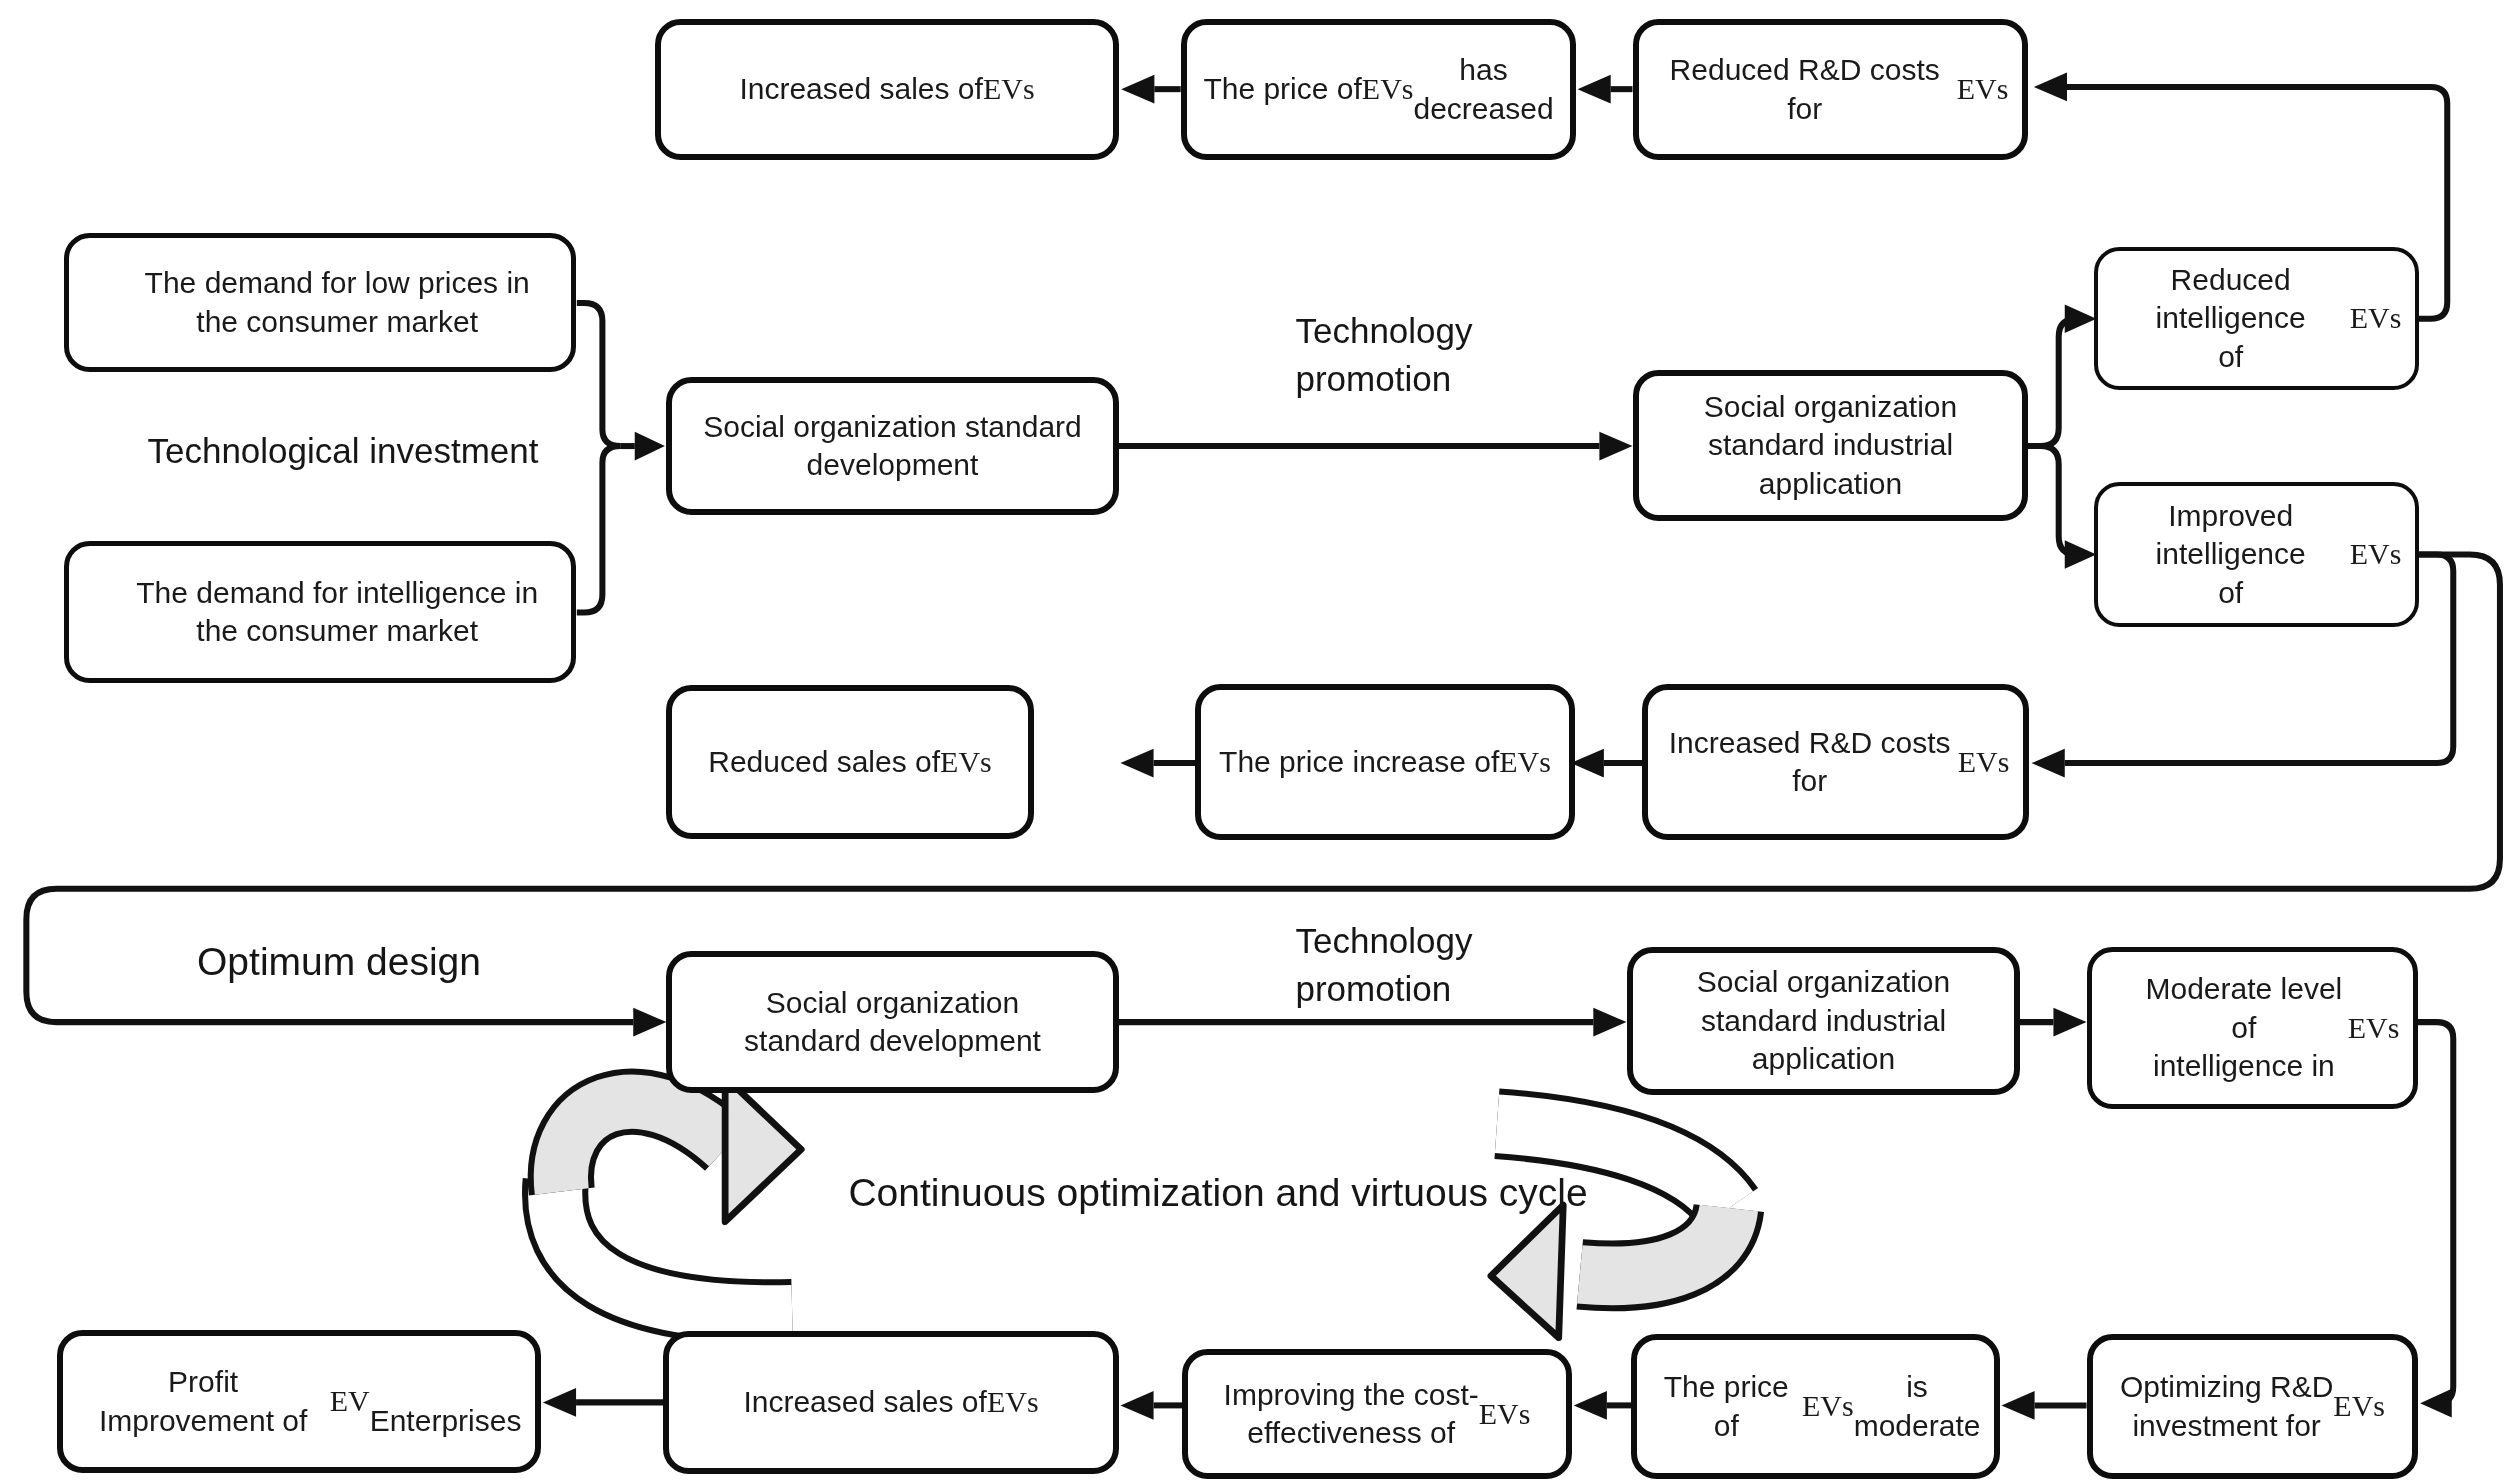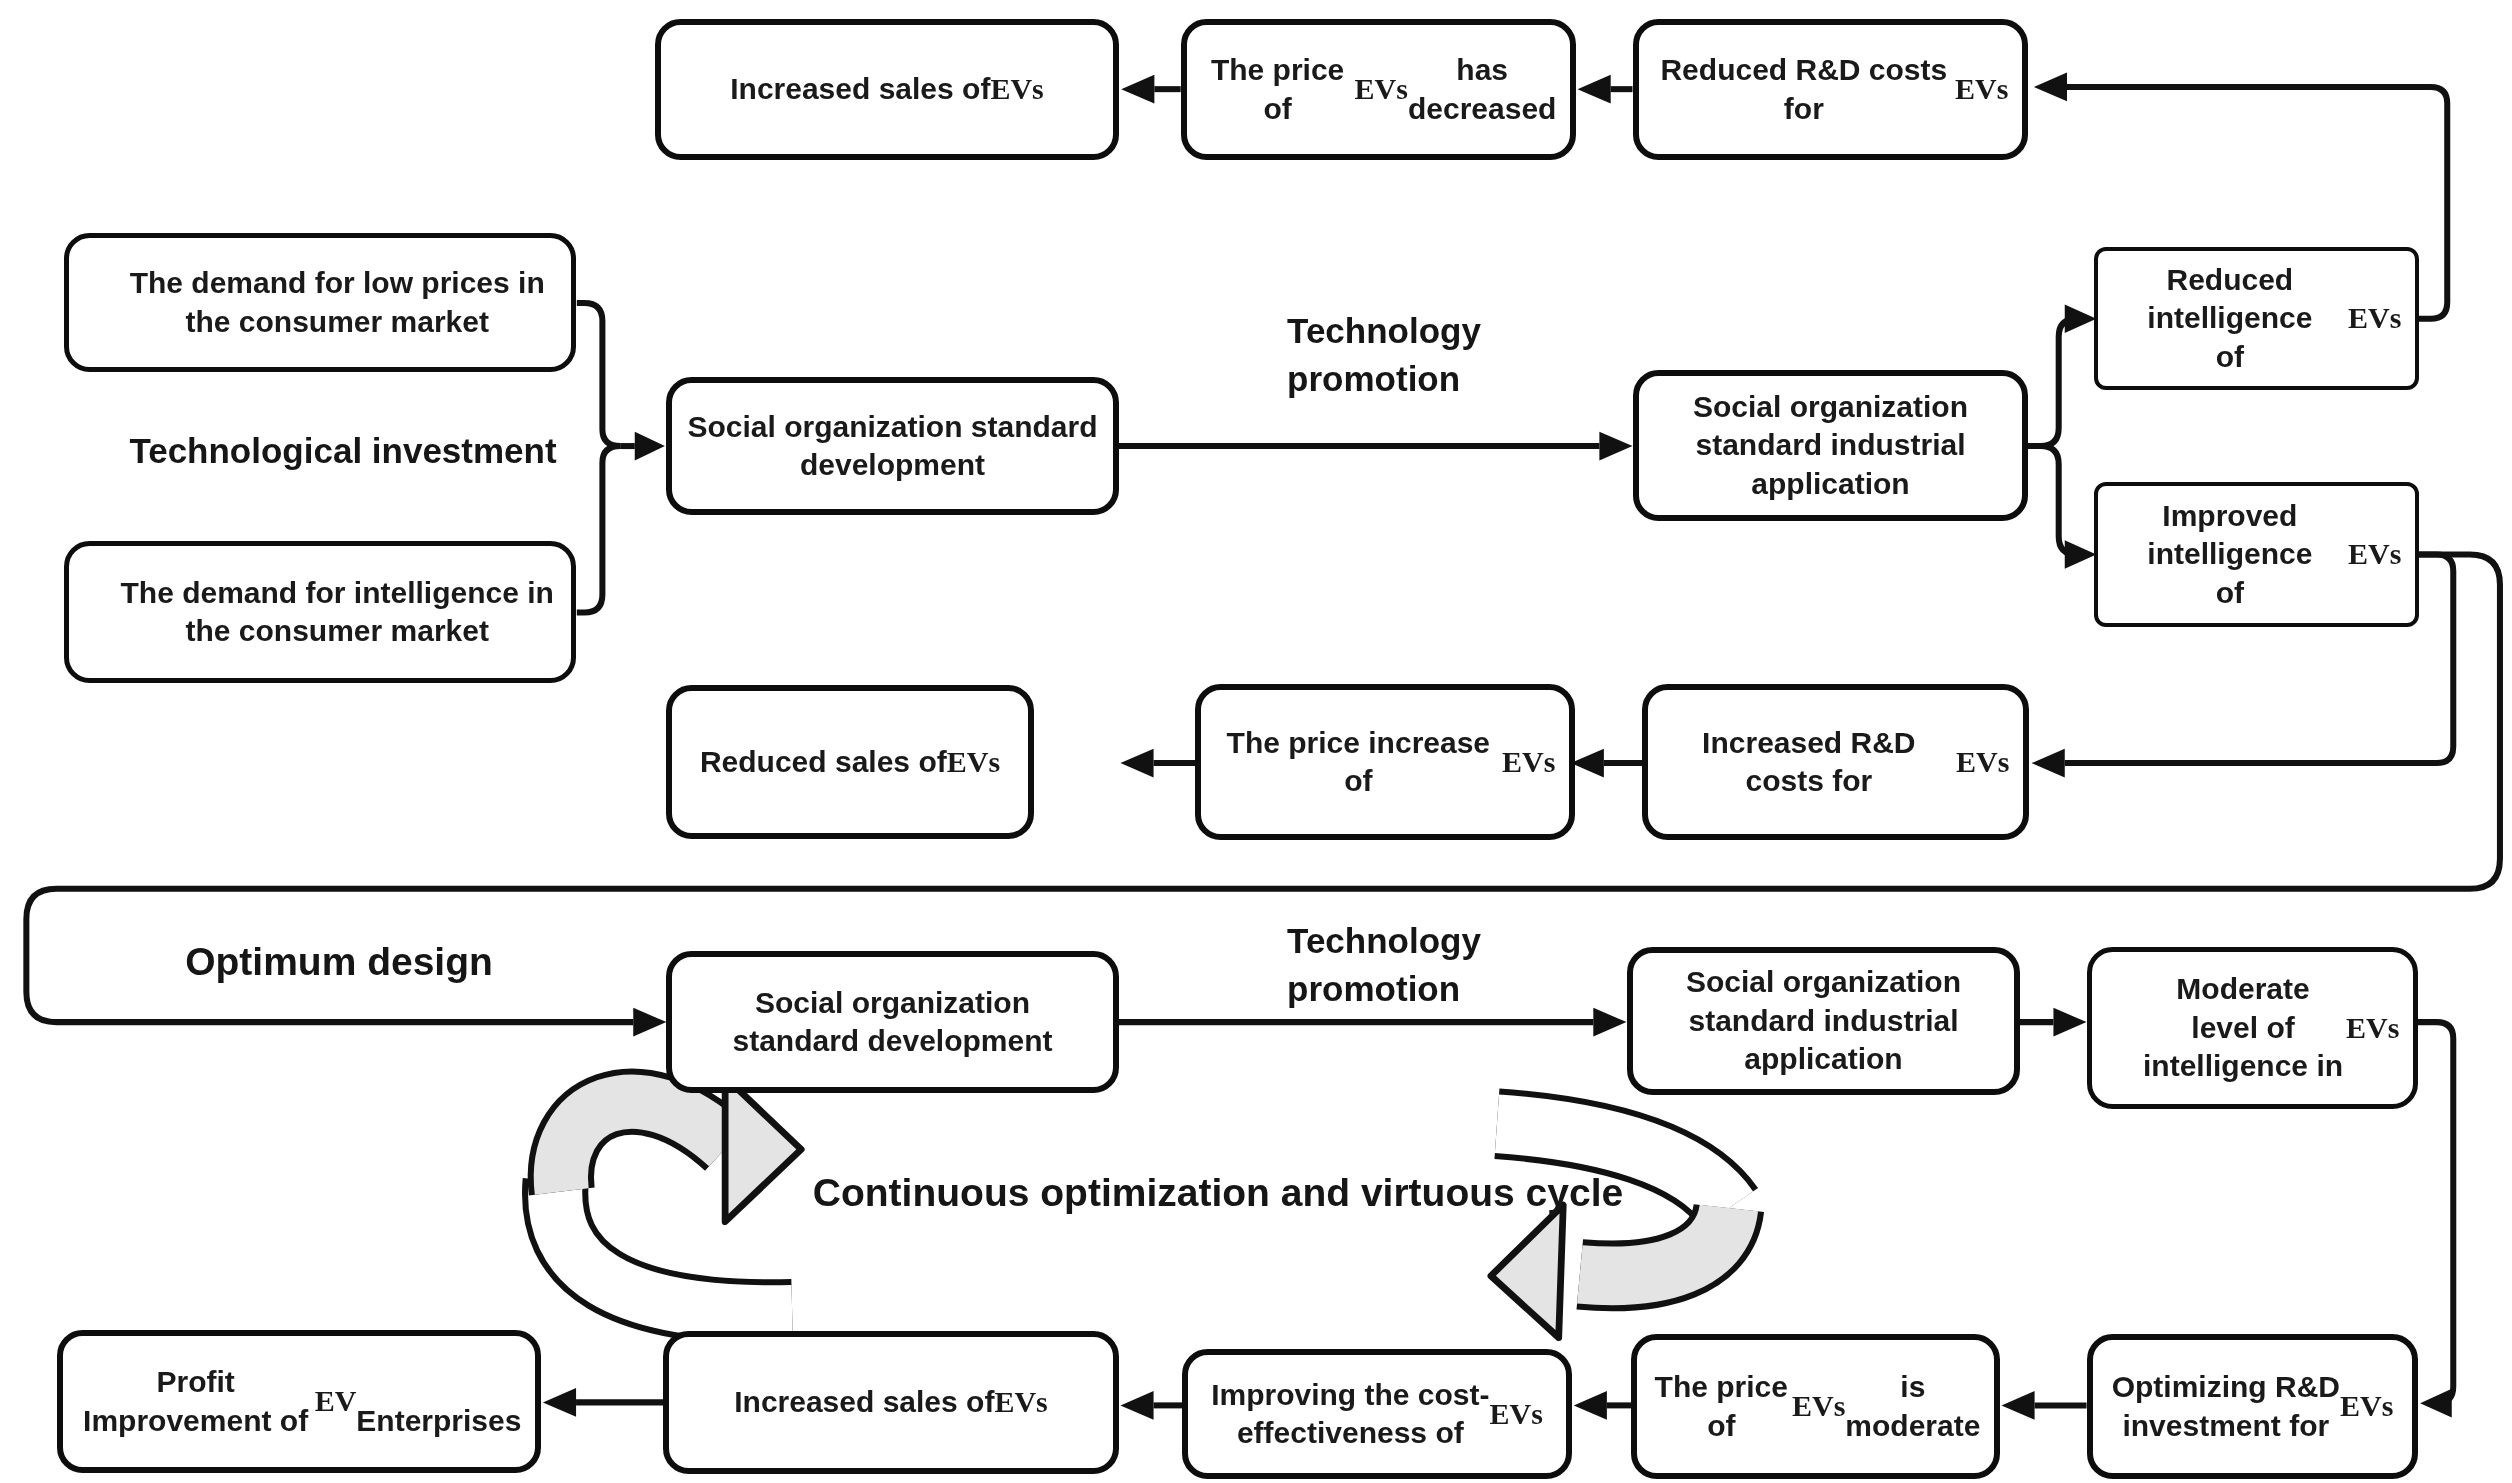--- a/index.html
+++ b/index.html
@@ -1,27 +1,27 @@
 <!DOCTYPE html>
 <html style="font-size:12px"><head>
 <meta charset="utf-8">
 <style>
   html,body{margin:0;padding:0;background:#fff;}
   #stage{
     position:relative;width:2512px;height:1484px;background:#fff;
-    font-family:"Liberation Sans","DejaVu Sans",sans-serif;color:#1a1a1a;overflow:hidden;font-weight:bold;
+    font-family:"Liberation Sans","DejaVu Sans",sans-serif;color:#1a1a1a;overflow:hidden;
   }
   #wires{position:absolute;left:0;top:0;z-index:0;}
   .box{
     position:absolute;z-index:2;background:#fff;border:6.8px solid #0d0d0d;border-radius:25.6px;
     display:flex;align-items:center;justify-content:center;text-align:center;
     font-size:30px;line-height:1.28;white-space:pre-line;box-sizing:border-box;padding:4.5px 13.6px;
   }
   .box.b7{border-width:5.3px;padding-left:48px;}
-  .box.b6{border-width:4.5px;border-radius:12px;}
+  .box.b6{border-width:4.5px;}
   .lbl{
     position:absolute;z-index:3;white-space:pre-line;text-align:left;
     transform:translateX(-50%);font-size:35px;line-height:1.4;color:#161616;
   }
   .lbl.big{font-size:39px;}
   .lbl.two{line-height:48px;}
   .serif{font-family:"Liberation Serif","DejaVu Serif",serif;}
 </style>
 </head>
 <body>

